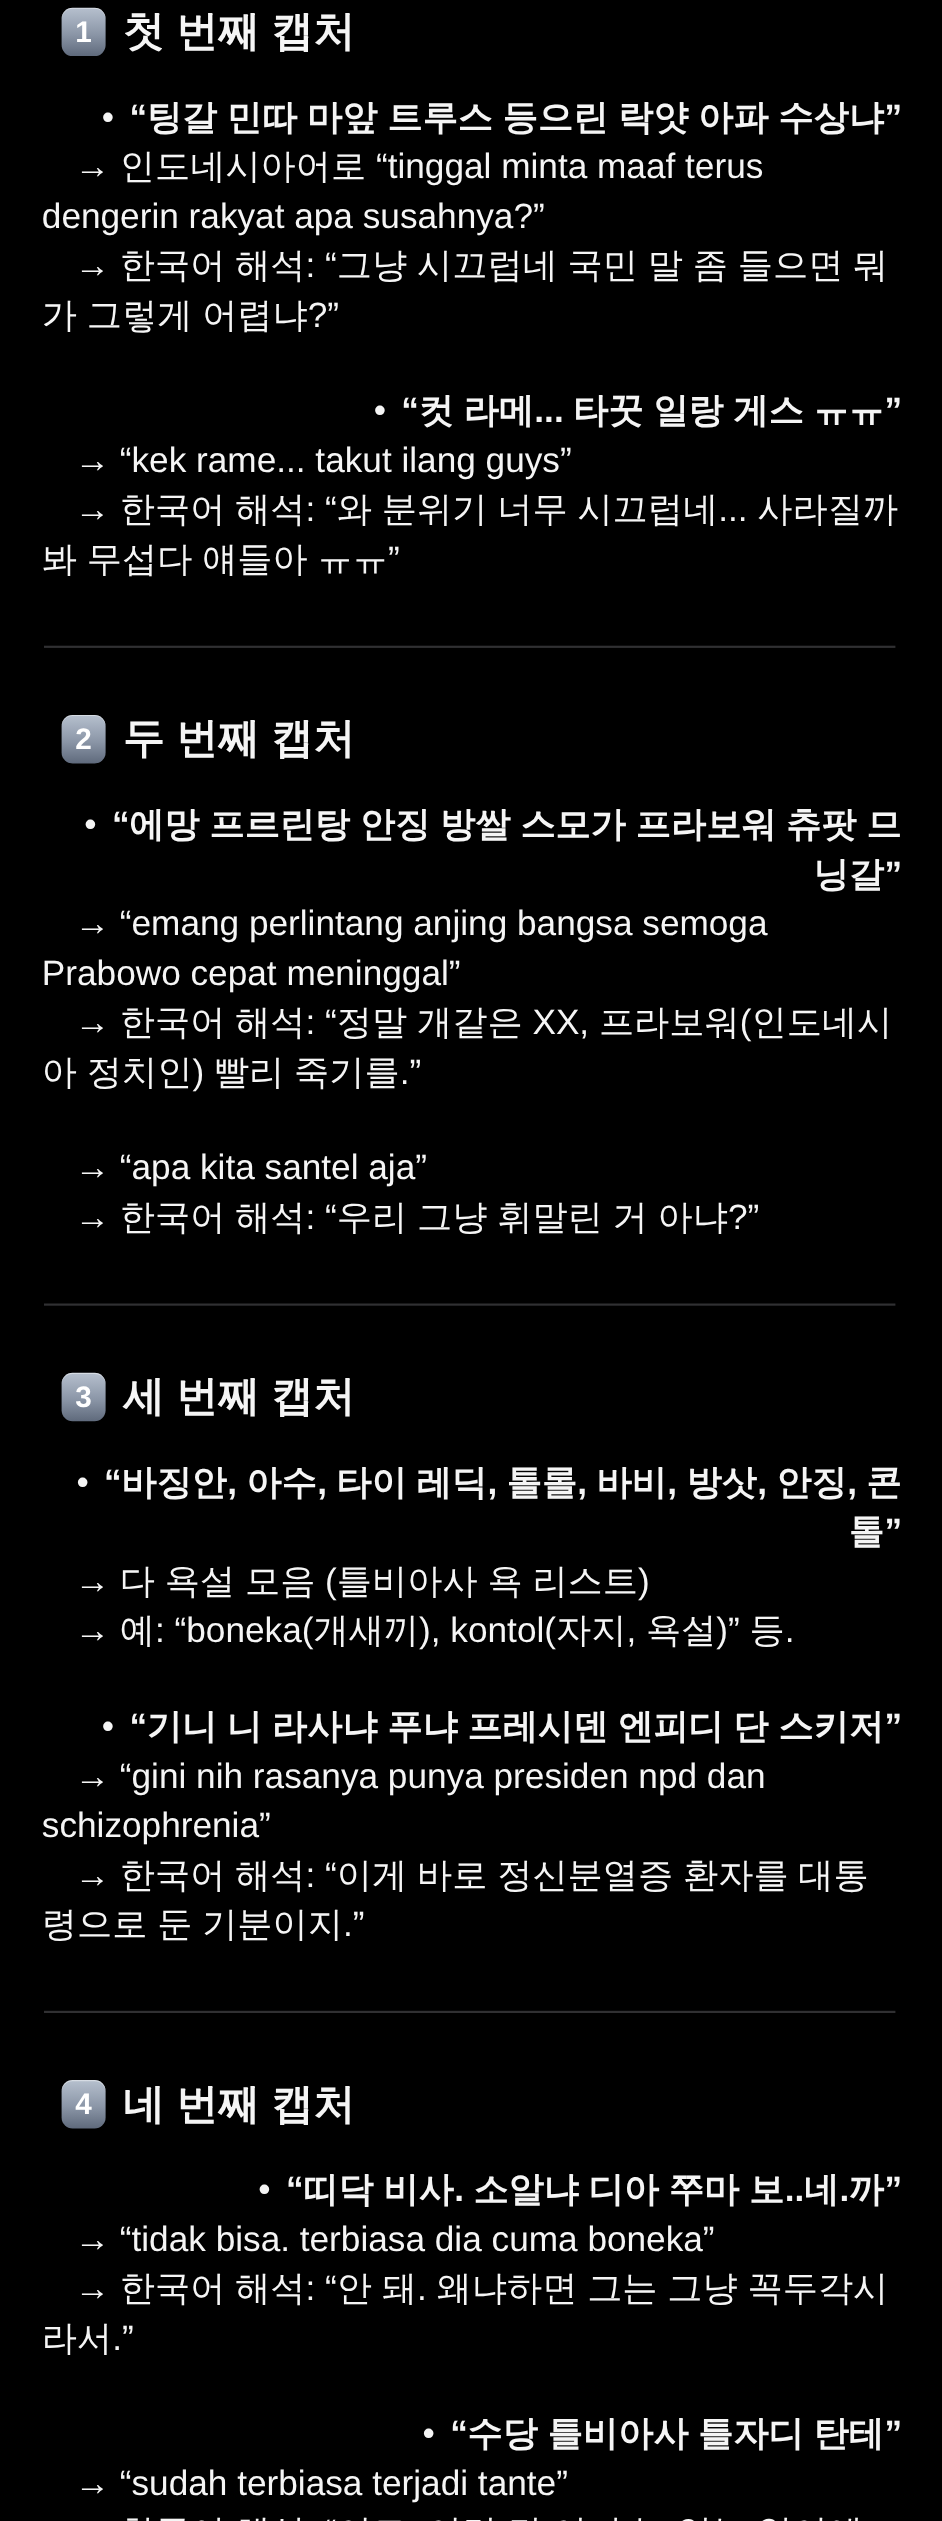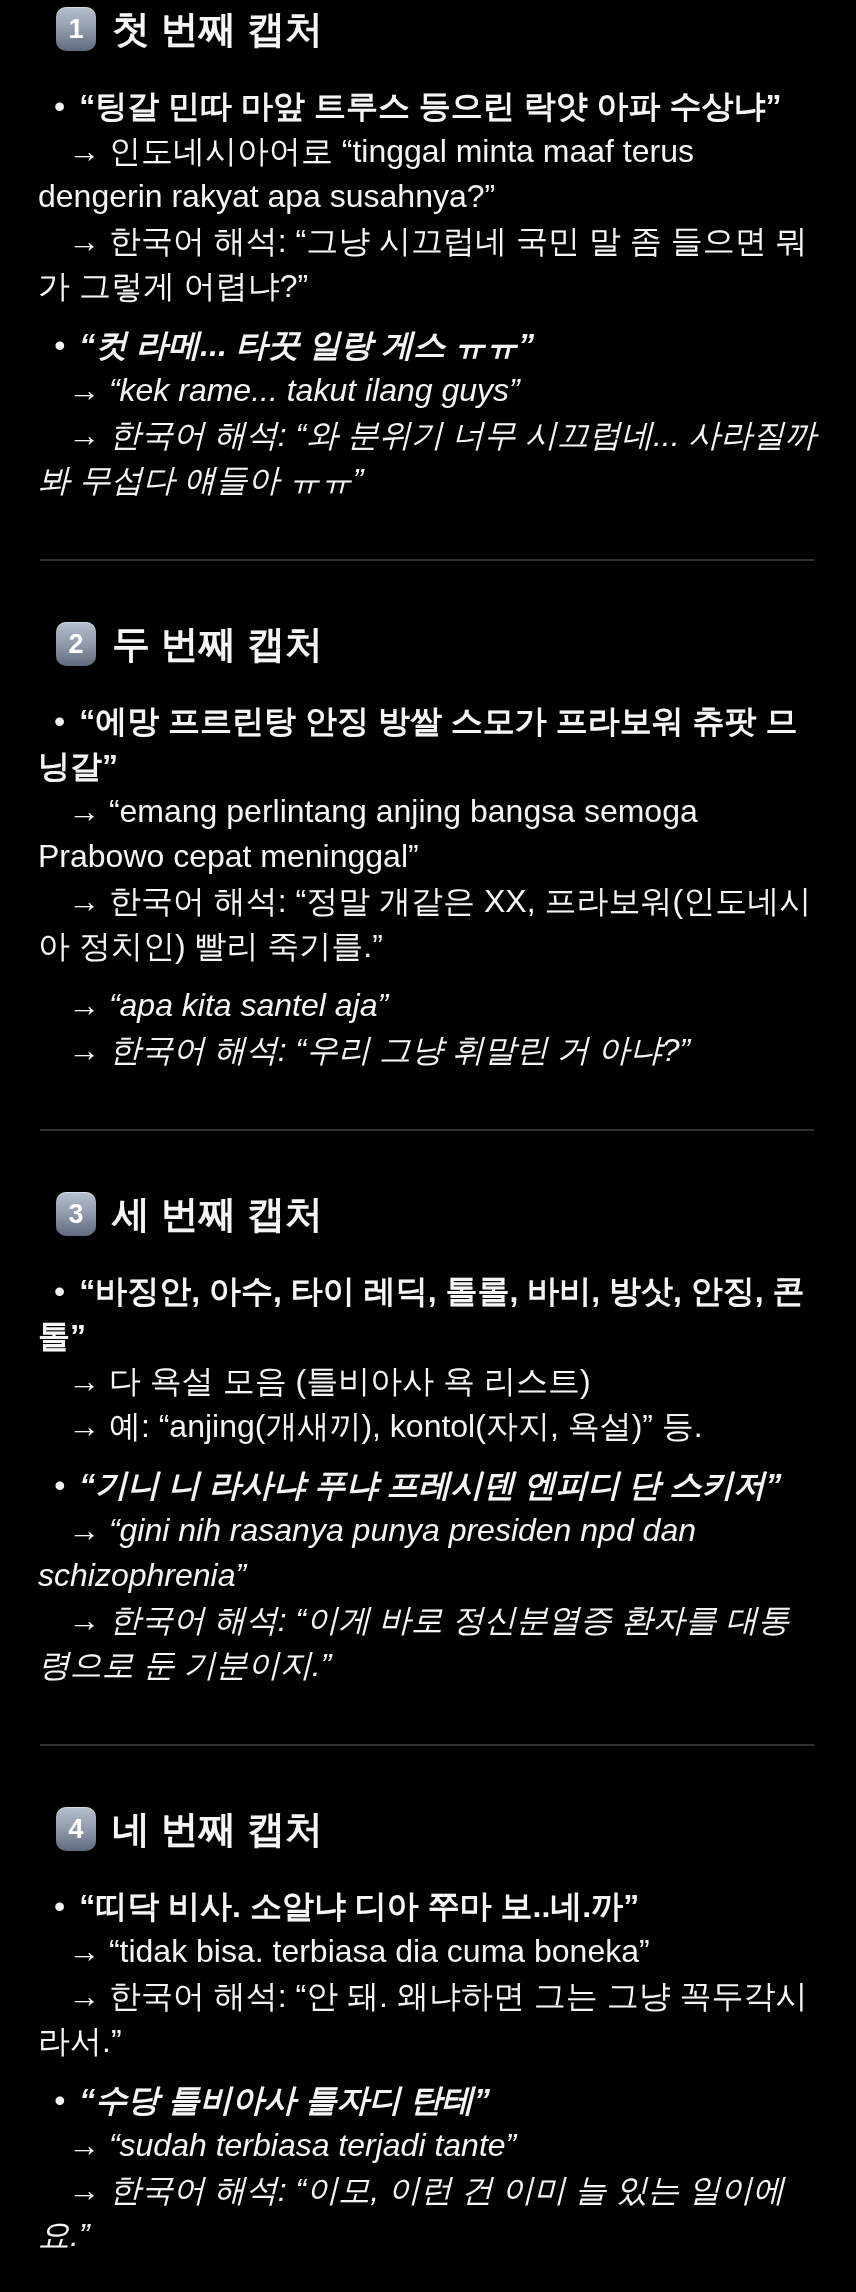--- a/index.html
+++ b/index.html
@@ -43,35 +43,35 @@
   }
   p.line {
     margin: 0;
     font-size: 32px;
     line-height: 45px;
     color: #f5f5f5;
   }
   p.head {
     text-indent: 8px;
     font-weight: 400;
+    text-align: right;
   }
   p.head .quote {
     font-weight: 700;
   }
   p.head .bullet {
     display: inline-block;
     margin-right: 14px;
     font-weight: 400;
   }
   p.sub {
     text-indent: 30px;
   }
   .group + .group {
-    margin-top: 14px;
-    font-style: italic;
+    margin-top: 42px;
   }
   hr.divider {
     border: none;
     height: 2px;
     background: #303032;
     margin: 56px 6px 58px 2px;
   }
 </style>
 </head>
 <body>
@@ -116,21 +116,21 @@
   <hr class="divider">
 
   <section>
     <h2 class="section-header">
       <span class="keycap">3</span>
       <span>세 번째 캡처</span>
     </h2>
     <div class="group">
       <p class="line head"><span class="bullet">•</span><span class="quote">“바징안, 아수, 타이 레딕, 톨롤, 바비, 방삿, 안징, 콘톨”</span></p>
       <p class="line sub">→ 다 욕설 모음 (틀비아사 욕 리스트)</p>
-      <p class="line sub">→ 예: “anjing(개새끼), kontol(자지, 욕설)” 등.</p>
+      <p class="line sub">→ 예: “boneka(개새끼), kontol(자지, 욕설)” 등.</p>
     </div>
     <div class="group">
       <p class="line head"><span class="bullet">•</span><span class="quote">“기니 니 라사냐 푸냐 프레시덴 엔피디 단 스키저”</span></p>
       <p class="line sub">→ “gini nih rasanya punya presiden npd dan schizophrenia”</p>
       <p class="line sub">→ 한국어 해석: “이게 바로 정신분열증 환자를 대통령으로 둔 기분이지.”</p>
     </div>
   </section>
 
   <hr class="divider">
 

